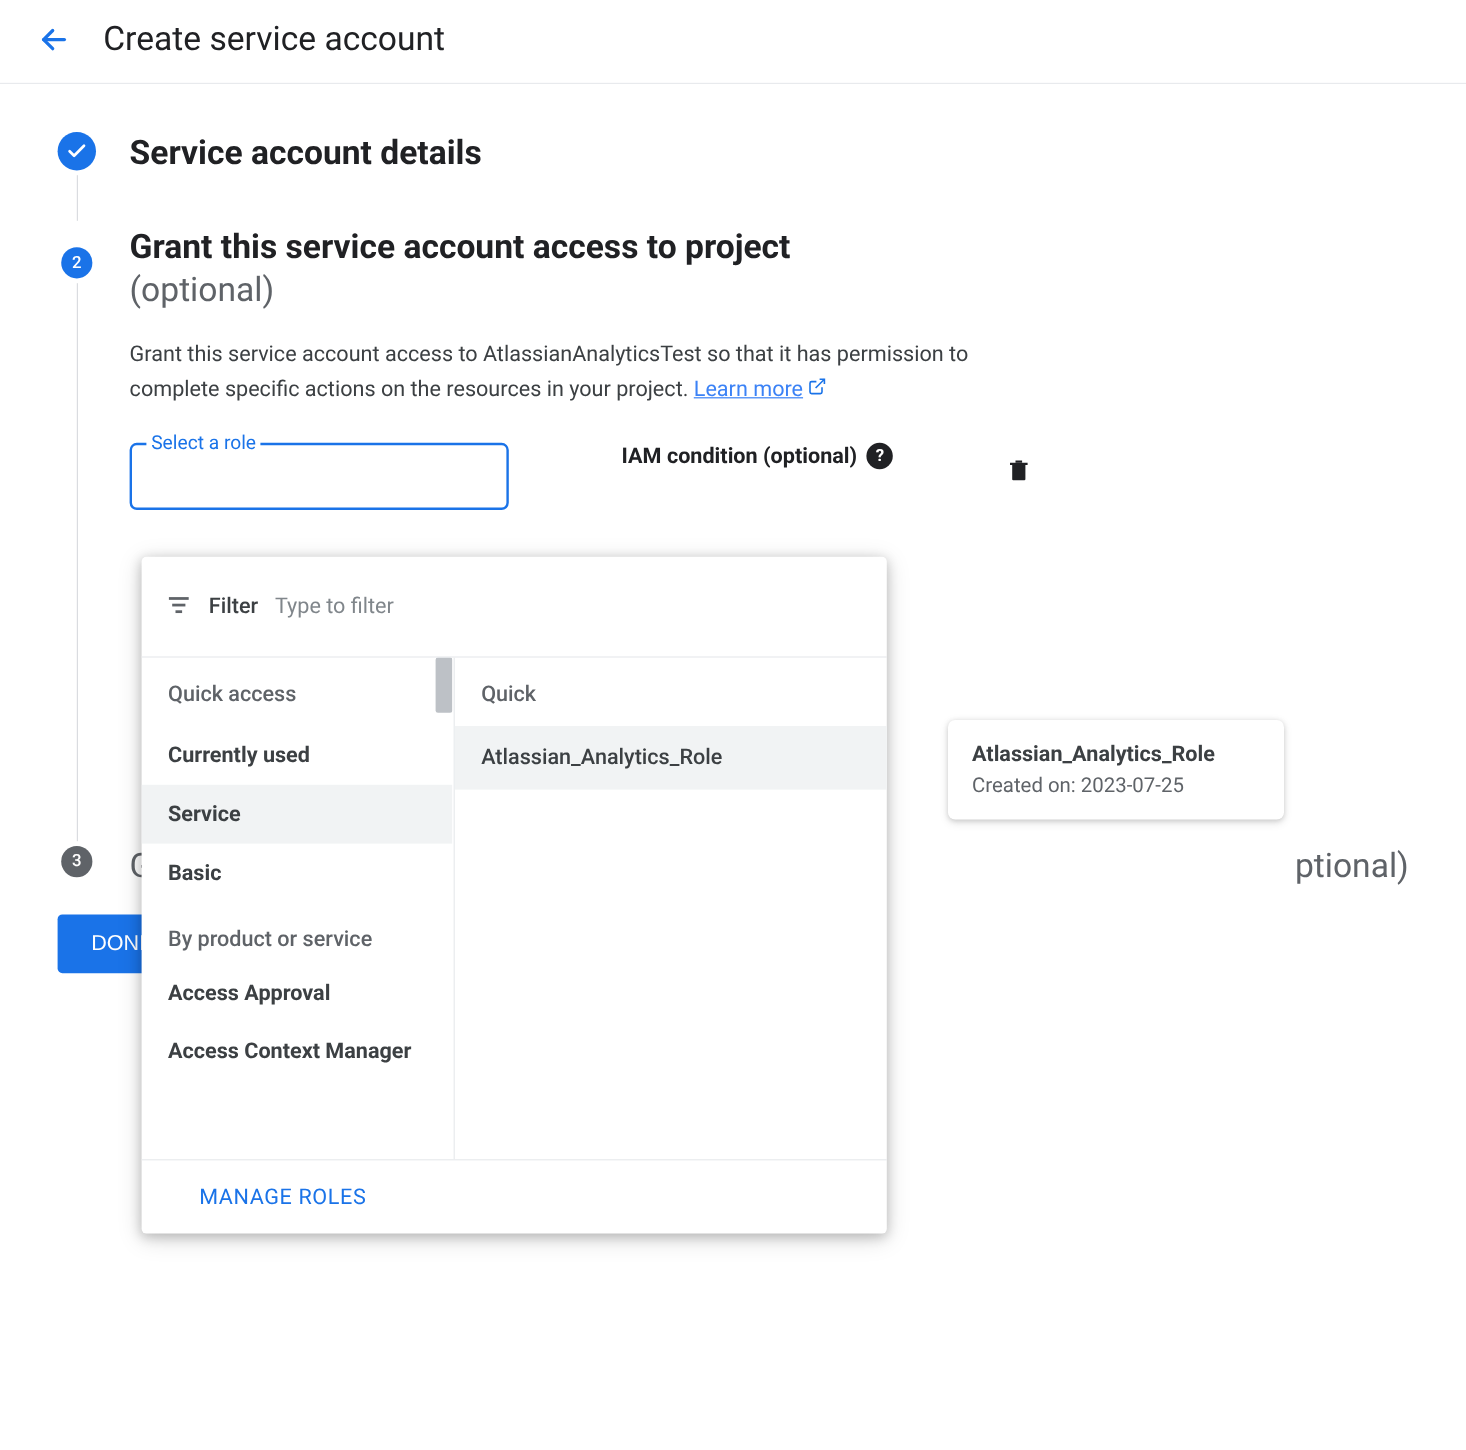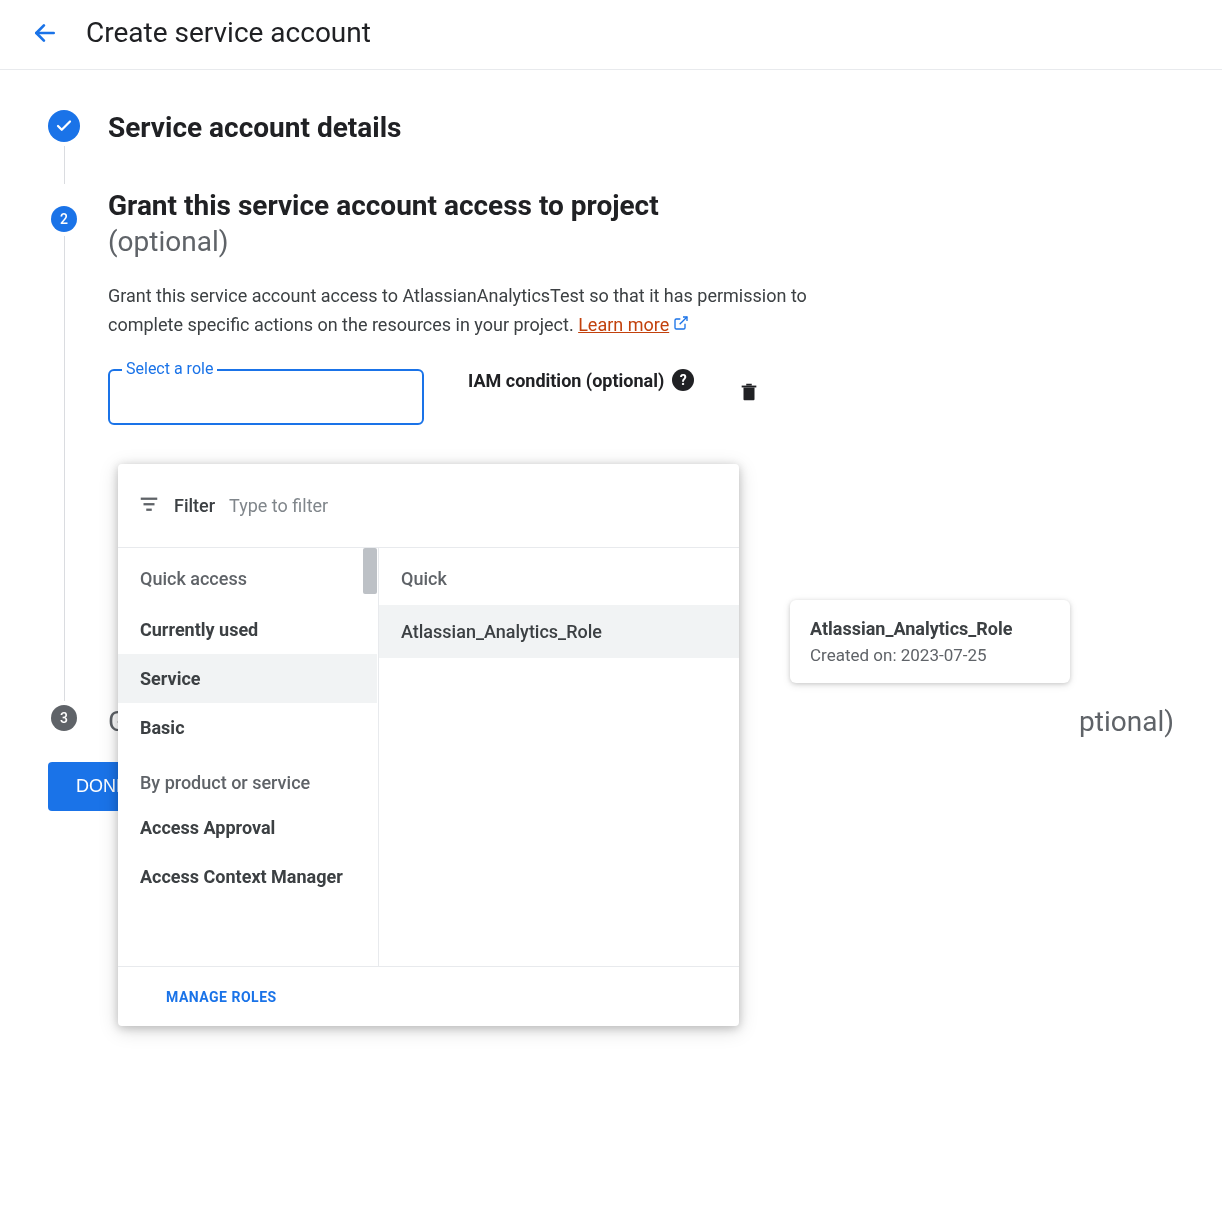--- a/index.html
+++ b/index.html
@@ -95,32 +95,32 @@
       color: #5f6368;
     }
     .step-desc {
       font-size: 18px;
       color: #3c4043;
       margin-top: 24px;
       line-height: 1.6;
       max-width: 760px;
     }
     .learn-more {
-      color: #c2410c;
+      color: #3b82f6;
       text-decoration: underline;
       border-bottom: none;
     }
     .ext-icon {
       display: inline-block;
       margin-left: 4px;
     }
     .role-row {
       display: flex;
       align-items: flex-start;
-      gap: 44px;
+      gap: 94px;
       margin-top: 30px;
     }
     .role-select {
       position: relative;
     }
     .role-label {
       position: absolute;
       top: -10px;
       left: 14px;
       font-size: 16px;
@@ -253,22 +253,22 @@
       font-weight: 500;
       color: #5f6368;
       padding: 20px 22px 10px 22px;
     }
     .dropdown-footer {
       border-top: 1px solid #e8eaed;
       padding: 20px 48px;
     }
     .manage-roles {
       color: #1a73e8;
-      font-size: 14px;
-      font-weight: 700;
+      font-size: 18px;
+      font-weight: 400;
       letter-spacing: 0.5px;
       cursor: pointer;
     }
     
     
     .tooltip-card {
       position: absolute;
       top: 600px;
       left: 790px;
       width: 280px;

